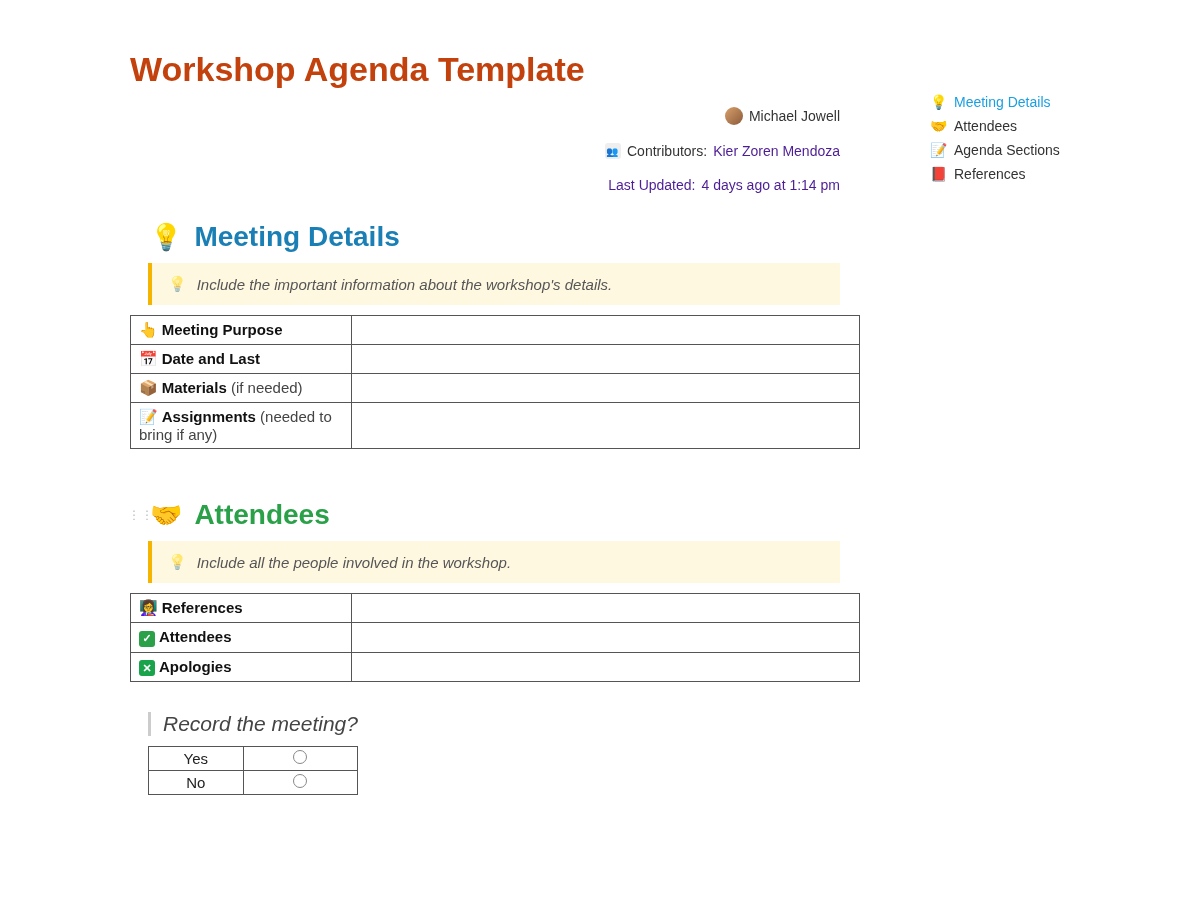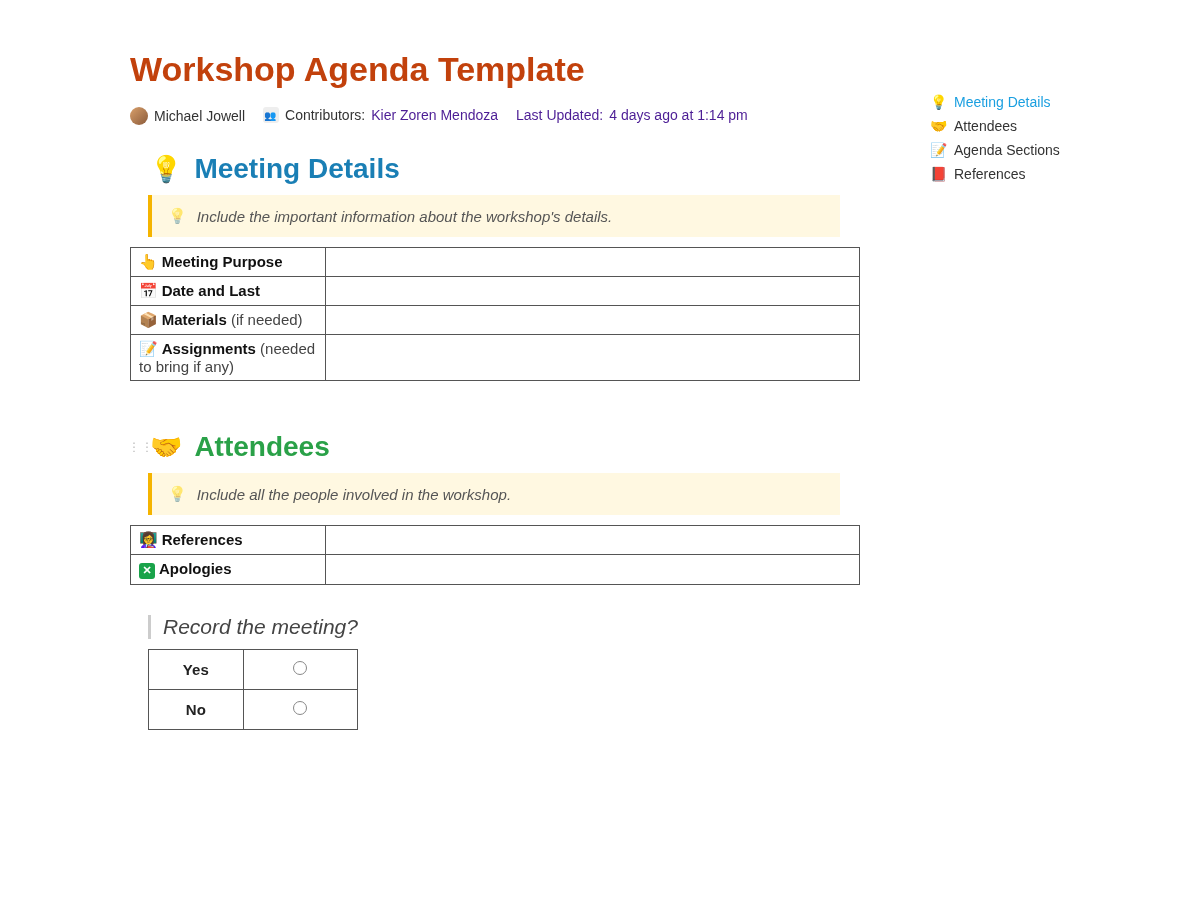--- a/index.html
+++ b/index.html
@@ -16,25 +16,26 @@
     width: 880px;
   }
   .title {
     font-size: 34px;
     font-weight: 800;
     color: #c2410c;
     margin-bottom: 18px;
   }
   .meta-row {
     display: flex;
-    align-items: flex-start;
+    align-items: flex-end;
     gap: 18px;
     font-size: 14px;
     color: #333;
     margin-bottom: 28px;
+    flex-direction: column;
   }
   .meta-item { display: flex; align-items: center; gap: 6px; }
   .avatar {
     width: 18px; height: 18px; border-radius: 50%;
     background: linear-gradient(135deg,#d9a06b,#8a5a3a);
     display: inline-block;
   }
   .contrib-icon {
     width: 16px; height: 16px; border-radius: 3px;
     background: #eee; display: inline-flex; align-items:center; justify-content:center;
@@ -78,21 +79,21 @@
     border-collapse: collapse;
     margin-top: 4px;
     font-size: 15px;
   }
   table.details td {
     border: 1px solid #555;
     padding: 5px 8px;
     vertical-align: top;
   }
   table.details td.label {
-    width: 195px;
+    width: 221px;
     font-weight: 700;
     color: #111;
     margin-top: 9px;
   }
   table.details td.label .row-icon { margin-right: 4px; font-weight: normal; }
   table.details td.label .sub { font-weight: 400; color: #444; }
 
   .check-badge {
     display:inline-flex; width:16px; height:16px; border-radius:3px;
     align-items:center; justify-content:center; color:#fff; font-size:11px;
@@ -113,23 +114,22 @@
   }
 
   table.choice {
     border-collapse: collapse;
     margin-left: 18px;
     width: 210px;
     font-size: 15px;
   }
   table.choice td {
     border: 1px solid #555;
-    padding: 11px 8px;
+    padding: 3px 8px;
     text-align: center;
-    font-weight: bold;
   }
   table.choice td.opt { width: 95px; }
   table.choice td.radio-cell { width: 115px; }
   .radio {
     width: 14px; height:14px; border:1.5px solid #888; border-radius:50%;
     display:inline-block;
   }
 
   
   .toc {
@@ -212,20 +212,24 @@
       <span class="bulb">💡</span>
       <span>Include all the people involved in the workshop.</span>
     </div>
     <table class="details">
       <tbody>
           <tr>
         <td class="label"><span class="row-icon">👩‍🏫</span><span>References</span></td>
         <td></td>
       </tr>
       <tr>
+        <td class="label"><span class="check-badge bg-green">✓</span><span>Attendees</span></td>
+        <td></td>
+      </tr>
+      <tr>
         <td class="label"><span class="check-badge bg-green2">✕</span><span>Apologies</span></td>
         <td></td>
       </tr>
     </tbody>
       </table>
 
     <div class="quote-block">Record the meeting?</div>
     <table class="choice">
       <tbody>
           <tr>

